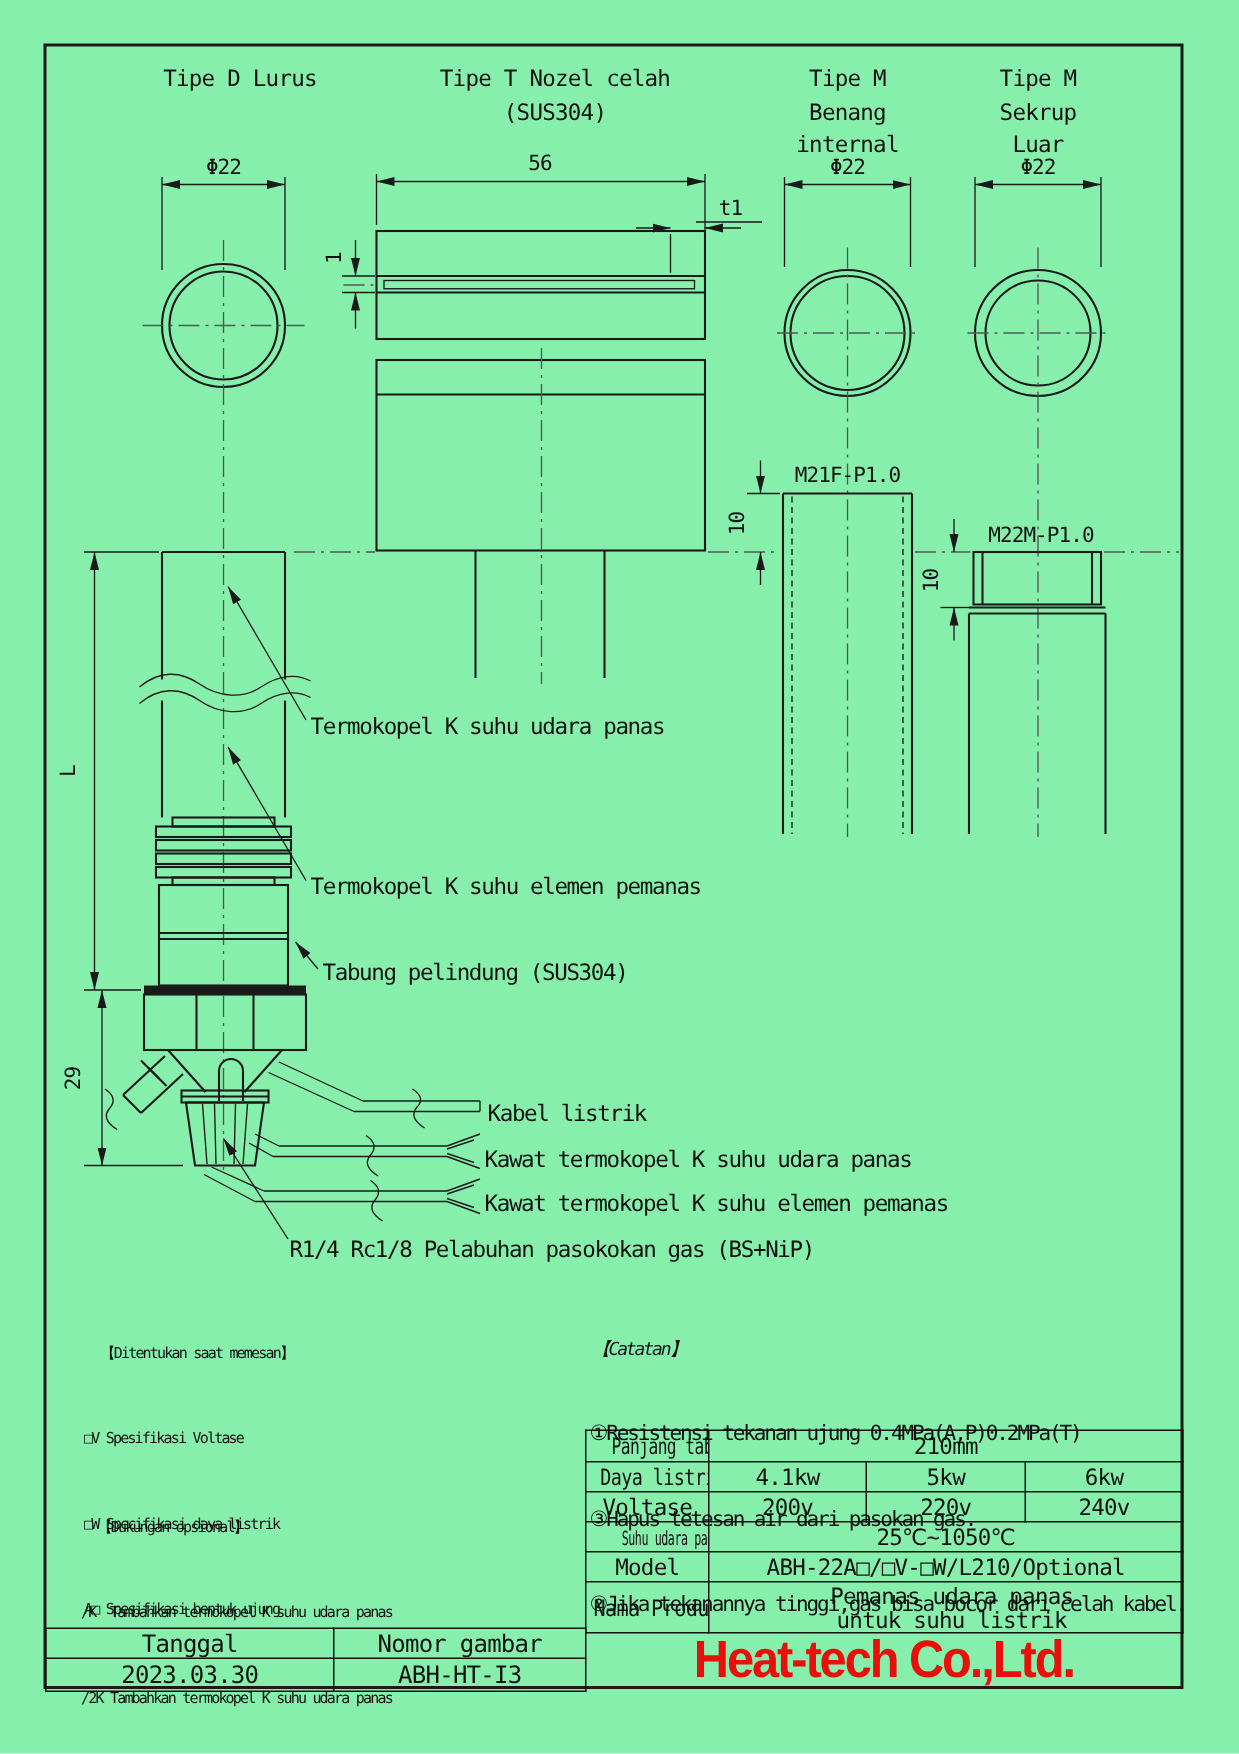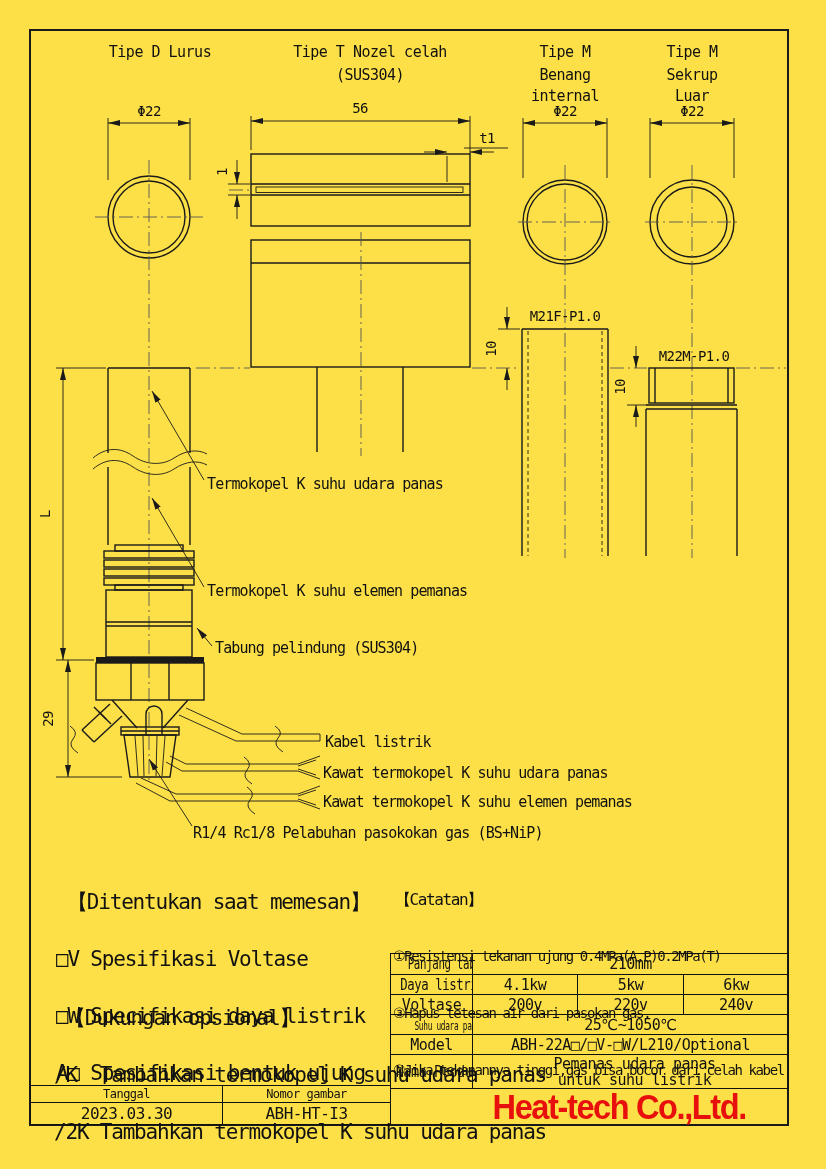--- a/index.html
+++ b/index.html
@@ -1,45 +1,45 @@
 <!DOCTYPE html>
 <html><head>
 <meta charset="utf-8">
 <style>
   html,body{margin:0;padding:0;background:#fff;}
-  .page{position:relative;width:826px;height:1169px;background:#fde047;overflow:hidden;
+  .page{position:relative;width:826px;height:1169px;background:#86efac;overflow:hidden;
         font-family:"DejaVu Sans Mono","DejaVu Sans",monospace;color:#111;}
   svg{position:absolute;left:0;top:0;}
   svg text{font-family:"DejaVu Sans Mono","DejaVu Sans",monospace;fill:#111;}
   .hdr{font-size:15px;letter-spacing:-0.5px;text-anchor:middle;}
   .dim{font-size:14px;letter-spacing:-0.6px;text-anchor:middle;}
   .lbl{font-size:15px;letter-spacing:-0.9px;}
   .ol{fill:none;stroke:#1a1a1a;stroke-width:1.4;}
   .tl{fill:none;stroke:#1a1a1a;stroke-width:0.9;}
   .cl{fill:none;stroke:#555;stroke-width:0.9;stroke-dasharray:14 4 2 4;}
   .hl{fill:none;stroke:#1a1a1a;stroke-width:0.9;stroke-dasharray:4 3;}
-  .blk{position:absolute;white-space:pre;line-height:19px;font-size:21px;letter-spacing:-1.2px;}
+  .blk{position:absolute;white-space:pre;line-height:19px;font-size:10px;letter-spacing:-1.2px;}
   .blk .blk-title{padding-left:11px;}
   .notes{font-size:14px;letter-spacing:-1.4px;line-height:19px;}
-  .notes .blk-title{font-size:16px;padding-left:2px;}
+  .notes .blk-title{font-size:12px;padding-left:2px;font-style:italic;}
   table{border-collapse:collapse;position:absolute;table-layout:fixed;}
   td{border:1.5px solid #111;text-align:center;vertical-align:middle;padding:0;overflow:hidden;}
   .spec{left:390px;top:953px;width:398px;}
   .spec td{font-size:15px;letter-spacing:-0.5px;}
   .sq{display:inline-block;white-space:nowrap;transform-origin:center;}
   .sqA{transform:scaleX(0.72);}
   .sqB{transform:scaleX(0.60);font-size:13px;}
   .sqC{transform:scaleX(0.82);}
   .sqD{transform:scaleX(0.90);}
   .spec td.leftcell{text-align:center;padding-left:8px;line-height:16px;}
   .foot{left:30px;top:1085px;width:360px;}
-  .foot td.fl{font-size:12px;height:16px;letter-spacing:-0.5px;}
+  .foot td.fl{font-size:16px;height:16px;letter-spacing:-0.5px;}
   .foot td.fv{font-size:16px;height:21px;letter-spacing:-0.5px;}
   .logo-box{position:absolute;left:390px;top:1088px;width:398px;height:37px;
-            display:flex;align-items:center;justify-content:center;padding-left:30px;}
+            display:flex;align-items:center;justify-content:center;}
   .logo{font-family:"Liberation Sans","DejaVu Sans",sans-serif;font-weight:bold;
         font-size:35px;color:#e8100c;letter-spacing:-1.5px;transform:scaleX(0.93);white-space:nowrap;}
 </style>
 </head>
 <body>
 
 <div class="page">
 
 <svg width="826" height="1169" viewBox="0 0 826 1169">
   <defs>

